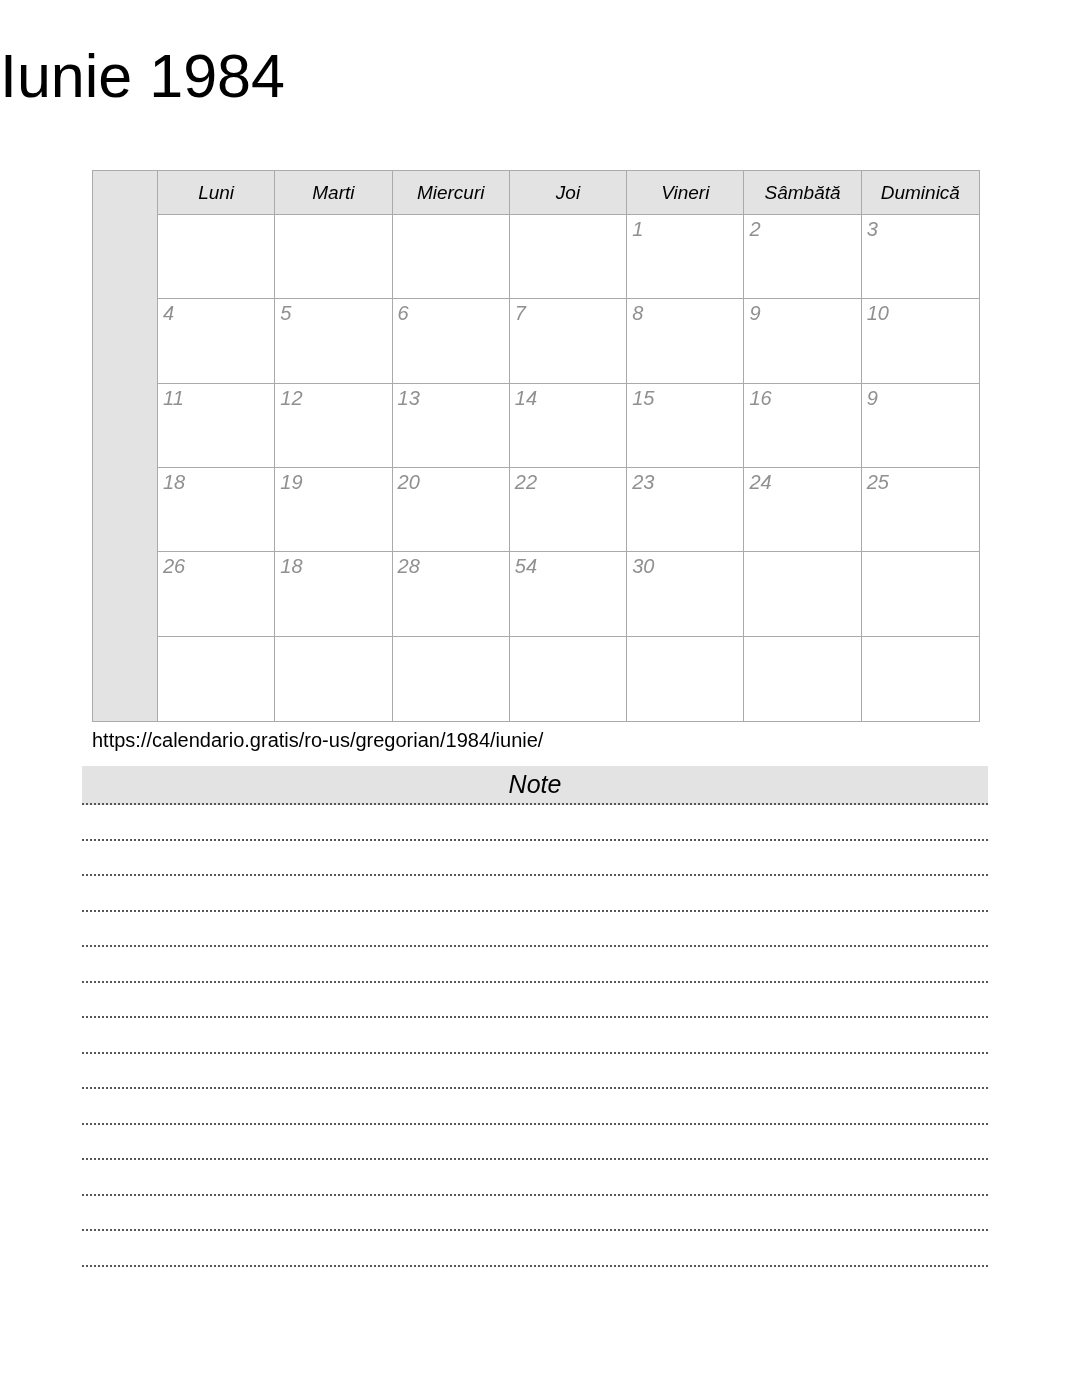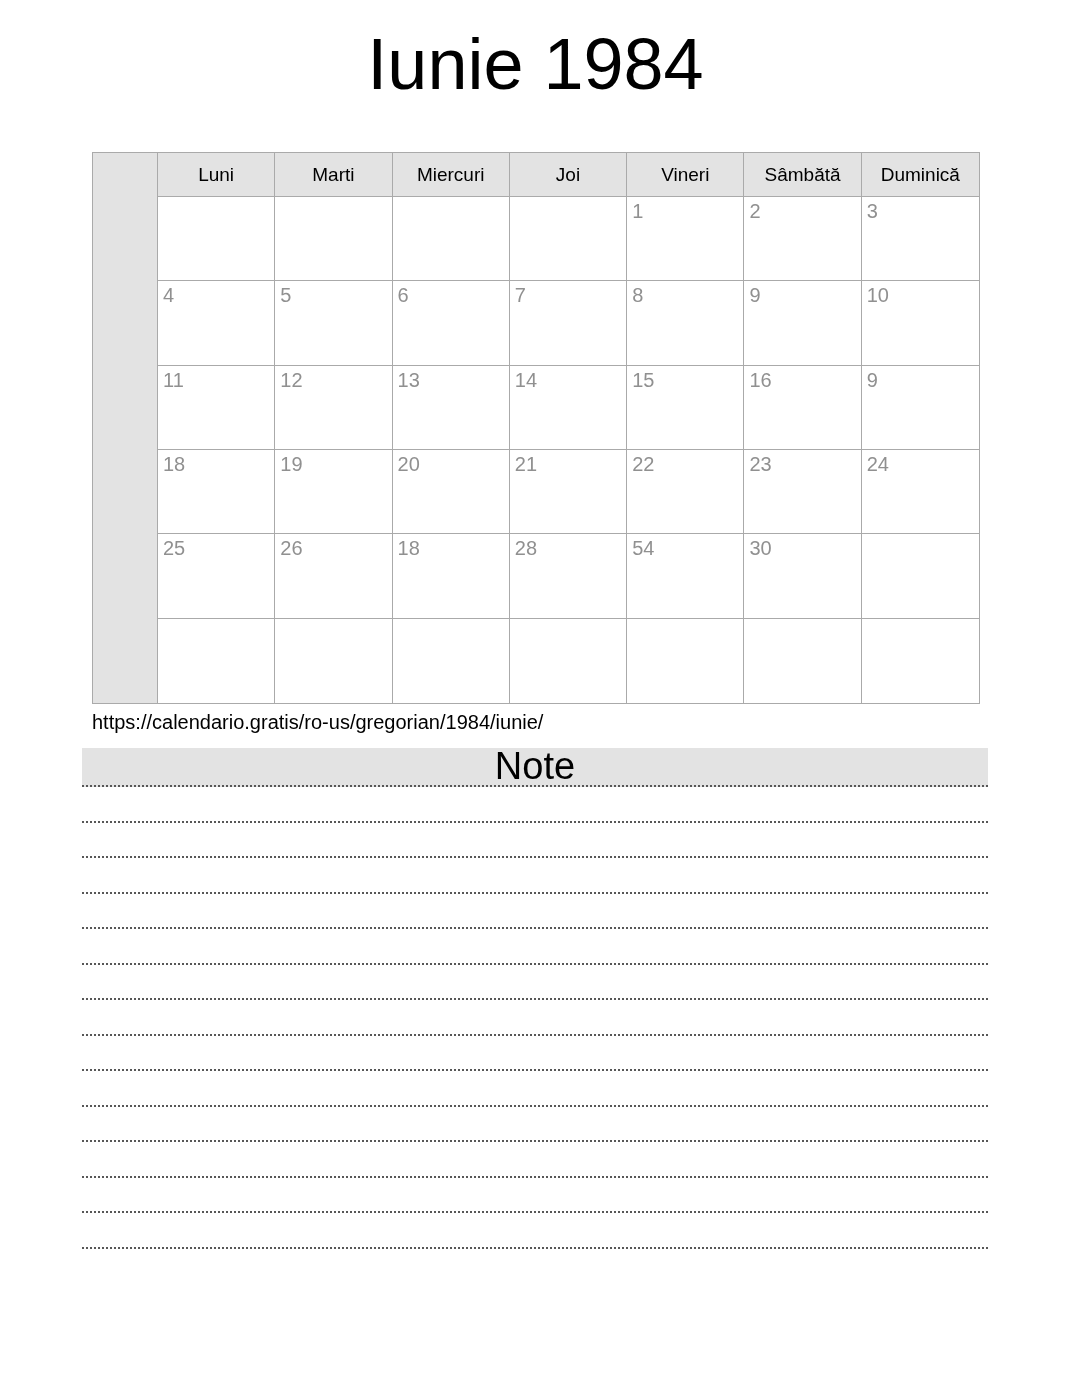--- a/index.html
+++ b/index.html
@@ -13,34 +13,35 @@
   html, body { background: #ffffff; }
   body {
     width: 1071px;
     height: 1386px;
     position: relative;
     overflow: hidden;
     font-family: "Liberation Sans", sans-serif;
     color: var(--text-black);
   }
   .page-title {
-    padding-top: 25px;
+    padding-top: 43px;
     height: 106px;
-    font-size: 72px;
+    font-size: 61px;
     line-height: 1.1;
     font-weight: 400;
-    text-align: center;
+    text-align: left;
     white-space: nowrap;
   }
   .calendar {
     margin: 21px 0 4px 92px;
     width: 886px;
     height: 550px;
     border: 1px solid var(--grid-border);
     display: flex;
+    font-style: italic;
   }
   .cal-side {
     width: 64px;
     background: var(--panel-gray);
     border-right: 1px solid var(--grid-border);
   }
   .cal-grid {
     flex: 1;
     display: grid;
     grid-template-columns: repeat(7, 1fr);
@@ -77,22 +78,23 @@
     margin: 14px 0 0 82px;
     width: 906px;
   }
   .notes-header {
     height: 37px;
     background: var(--panel-gray);
     border-bottom: 2px dotted var(--note-line);
     display: flex;
     align-items: center;
     justify-content: center;
-    font-size: 38px;
+    font-size: 25px;
     color: var(--text-black);
+    font-style: italic;
   }
   .note-line {
     height: 33.5px;
     border-bottom: 2px dotted var(--note-line);
   }
 </style>
 </head>
 <body>
 
 <h1 class="page-title">Iunie 1984</h1>
@@ -128,21 +130,20 @@
     <div class="cal-cell">12</div>
     <div class="cal-cell">13</div>
     <div class="cal-cell">14</div>
     <div class="cal-cell">15</div>
     <div class="cal-cell">16</div>
     <div class="cal-cell">9</div>
 
     <div class="cal-cell">18</div>
     <div class="cal-cell">19</div>
     <div class="cal-cell">20</div>
-    <div class="cal-cell">21</div>
     <div class="cal-cell">22</div>
     <div class="cal-cell">23</div>
     <div class="cal-cell">24</div>
 
     <div class="cal-cell">25</div>
     <div class="cal-cell">26</div>
     <div class="cal-cell">18</div>
     <div class="cal-cell">28</div>
     <div class="cal-cell">54</div>
     <div class="cal-cell">30</div>

